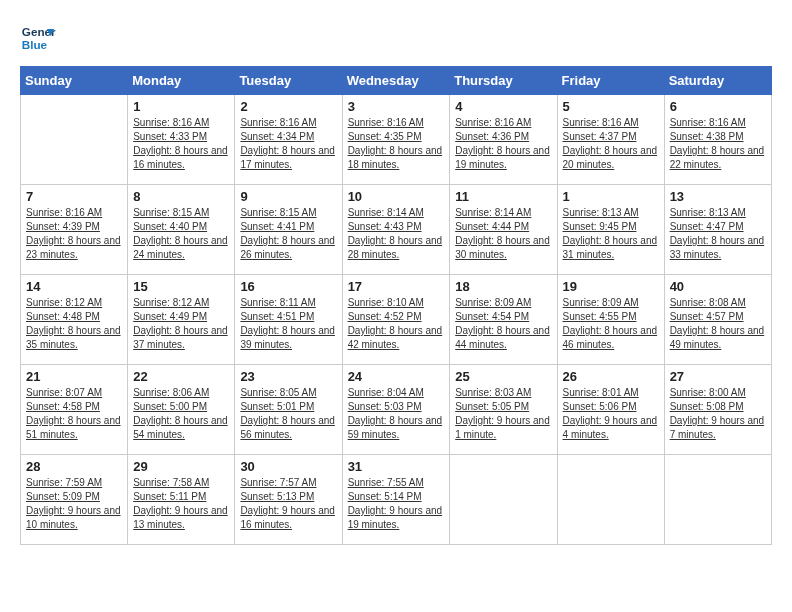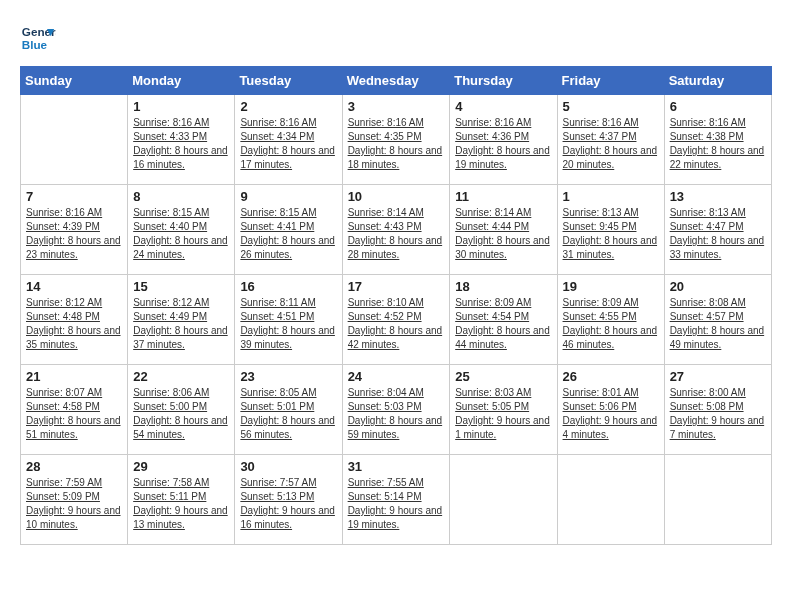--- a/index.html
+++ b/index.html
@@ -234,21 +234,21 @@
 and 44 minutes.</div>
         </td>
         <td>
           <div class="day-num">19</div>
           <div class="day-info">Sunrise: 8:09 AM
 Sunset: 4:55 PM
 Daylight: 8 hours
 and 46 minutes.</div>
         </td>
         <td>
-          <div class="day-num">20</div>
+          <div class="day-num">40</div>
           <div class="day-info">Sunrise: 8:08 AM
 Sunset: 4:57 PM
 Daylight: 8 hours
 and 49 minutes.</div>
         </td>
       </tr>
       <tr>
         <td>
           <div class="day-num">21</div>
           <div class="day-info">Sunrise: 8:07 AM

